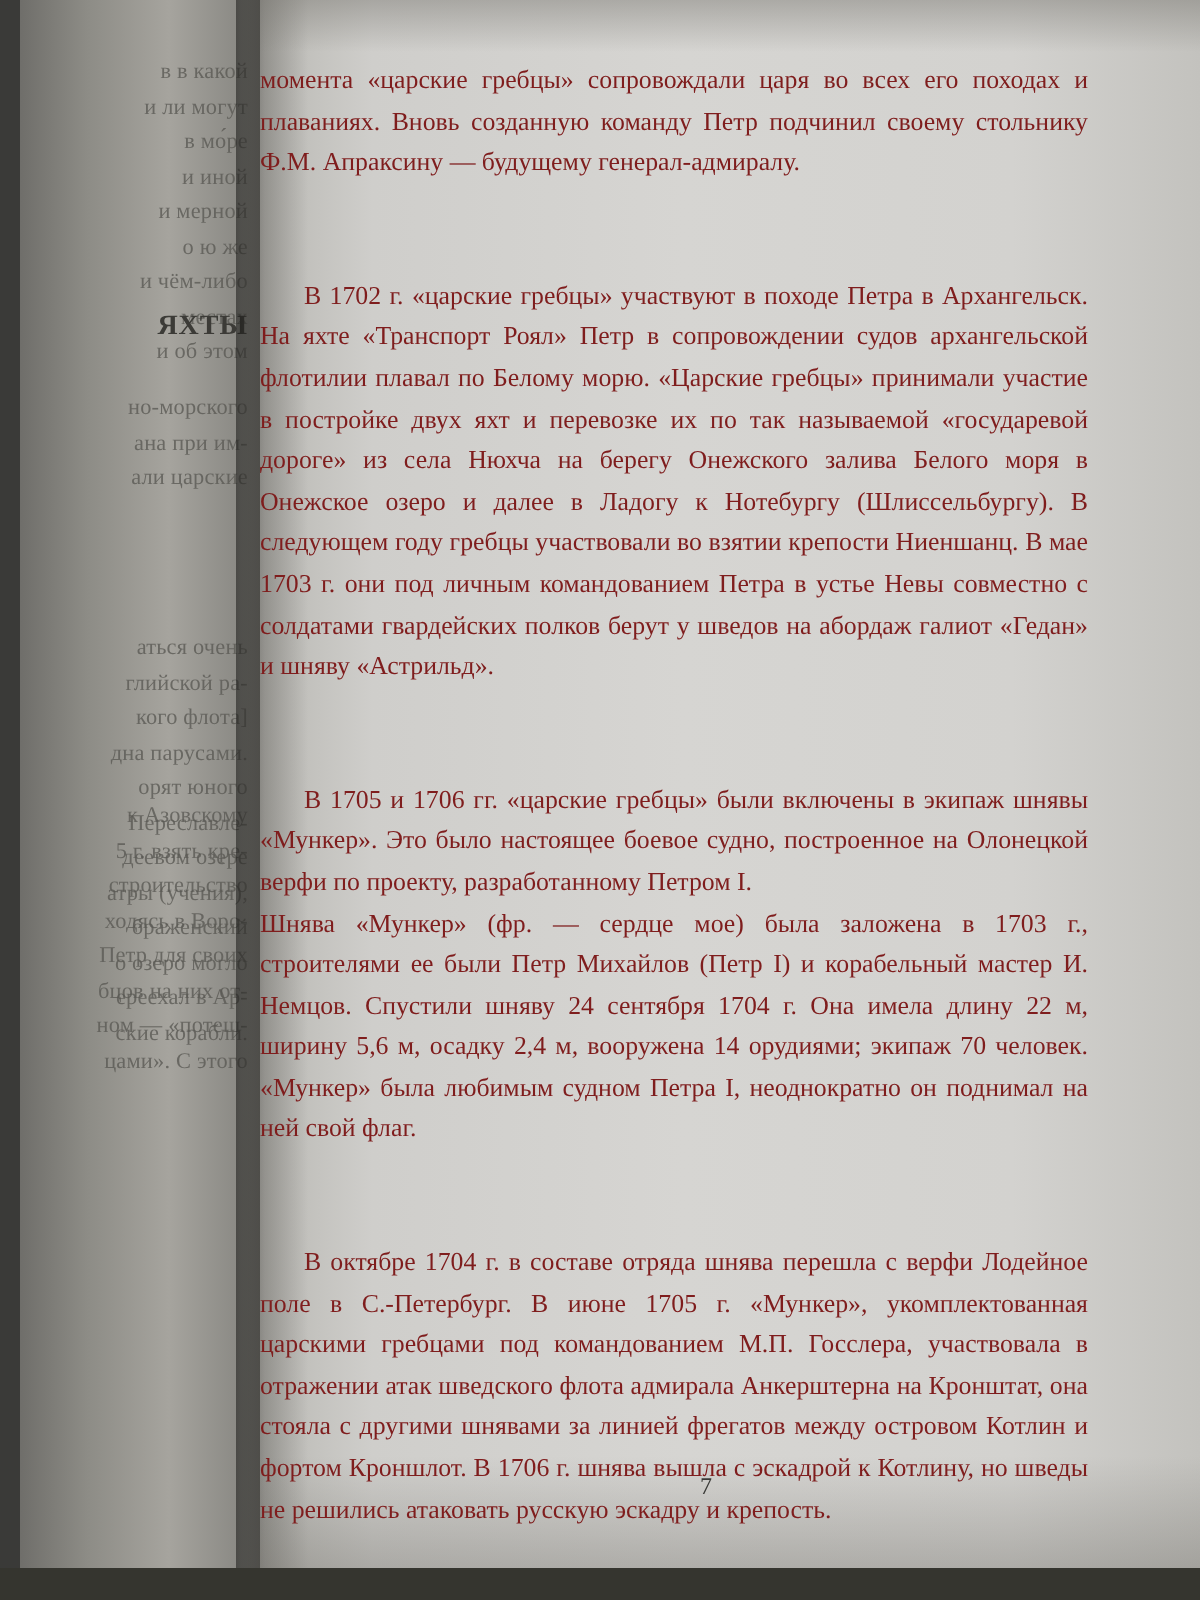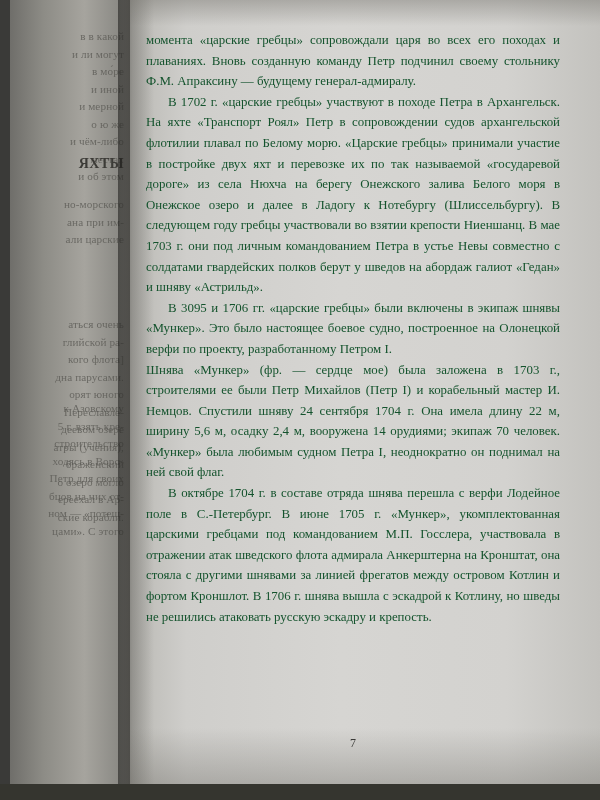--- a/index.html
+++ b/index.html
@@ -92,35 +92,36 @@
   }
   .rp-shade-bottom {
     position: absolute;
     left: 130px; bottom: 12px;
     width: 470px; height: 60px;
     background: linear-gradient(to top, rgba(110,108,102,0.40), rgba(110,108,102,0));
     pointer-events: none;
   }
   .content {
     position: absolute;
-    left: 146px;
+    left: 130px;
     top: 30px;
     width: 414px;
-    color: #14532d;
+    color: #7f1d1d;
     font-size: 12.9px;
     line-height: 20.6px;
     text-align: justify;
     text-justify: inter-word;
     hyphens: manual;
   }
   .content p {
     margin: 0;
   }
   .content p.indent {
     text-indent: 22px;
+    margin-top: 46px;
   }
   .page-number {
     position: absolute;
     left: 146px;
     width: 414px;
     top: 736px;
     text-align: center;
     font-size: 12px;
     color: #3a3a37;
   }
@@ -180,21 +181,21 @@
   </div>
 
   <div class="right-page"></div>
   <div class="gutter"></div>
   <div class="rp-shade-top"></div>
   <div class="rp-shade-bottom"></div>
 
   <div class="content">
     <p>момента «царские гребцы» сопровождали царя во всех его похо­дах и плаваниях. Вновь созданную команду Петр подчинил своему стольнику Ф.М. Апраксину — будущему генерал-адмиралу.</p>
     <p class="indent">В 1702 г. «царские гребцы» участвуют в походе Петра в Ар­хангельск. На яхте «Транспорт Роял» Петр в сопровождении су­дов архангельской флотилии плавал по Белому морю. «Царские гребцы» принимали участие в постройке двух яхт и перевозке их по так называемой «государевой дороге» из села Нюхча на берегу Онежского залива Белого моря в Онежское озеро и да­лее в Ладогу к Нотебургу (Шлиссельбургу). В следующем году гребцы участвовали во взятии крепости Ниеншанц. В мае 1703 г. они под личным командованием Петра в устье Невы совместно с солдатами гвардейских полков берут у шведов на абордаж гали­от «Гедан» и шняву «Астрильд».</p>
-    <p class="indent">В 3095 и 1706 гг. «царские гребцы» были включены в экипаж шнявы «Мункер». Это было настоящее боевое судно, построен­ное на Олонецкой верфи по проекту, разработанному Петром I.</p>
+    <p class="indent">В 1705 и 1706 гг. «царские гребцы» были включены в экипаж шнявы «Мункер». Это было настоящее боевое судно, построен­ное на Олонецкой верфи по проекту, разработанному Петром I.</p>
     <p>Шнява «Мункер» (фр. — сердце мое) была заложена в 1703 г., строителями ее были Петр Михайлов (Петр I) и корабельный ма­стер И. Немцов. Спустили шняву 24 сентября 1704 г. Она имела длину 22 м, ширину 5,6 м, осадку 2,4 м, вооружена 14 орудиями; экипаж 70 человек. «Мункер» была любимым судном Петра I, неоднократно он поднимал на ней свой флаг.</p>
     <p class="indent">В октябре 1704 г. в составе отряда шнява перешла с верфи Лодейное поле в С.-Петербург. В июне 1705 г. «Мункер», уком­плектованная царскими гребцами под командованием М.П. Гос­слера, участвовала в отражении атак шведского флота адмирала Анкерштерна на Кронштат, она стояла с другими шнявами за линией фрегатов между островом Котлин и фортом Кроншлот. В 1706 г. шнява вышла с эскадрой к Котлину, но шведы не реши­лись атаковать русскую эскадру и крепость.</p>
   </div>
 
 
   <div class="page-number">7</div>
 
   <div class="outer-dark-bottom"></div>
 </div>
 

